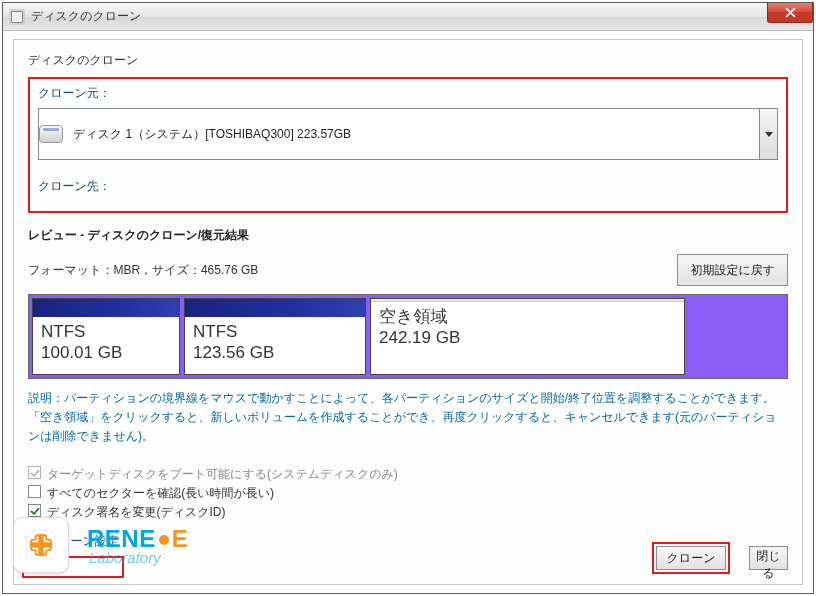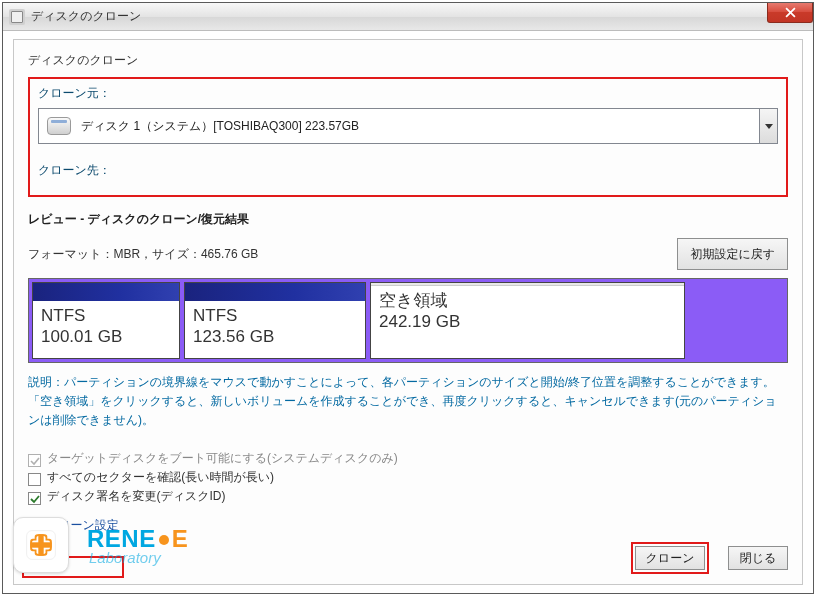--- a/index.html
+++ b/index.html
@@ -63,25 +63,25 @@
   .section-head { font-size:12px; color:#333; margin-bottom:8px; }
   .redbox {
     border: 2px solid #e11a1a;
     padding: 6px 8px 10px 8px;
     margin-bottom: 14px;
   }
   .label { font-size:12px; color:#0c4a6e; margin-bottom:6px; }
   .combo {
     border:1px solid #828790;
     background:#fff;
-    height:36px;
+    height:52px;
     display:flex;
     align-items:center;
     position:relative;
-    padding-left:8px;
+    padding-left:0;
     cursor:pointer;
   }
   .disk-icon {
     width:24px;height:18px;border-radius:4px;
     background:linear-gradient(to bottom,#fafafa,#d0d0d0);
     border:1px solid #9a9a9a;
     margin-right:10px;
     position:relative;flex-shrink:0;
   }
   .disk-icon::after{
@@ -125,21 +125,21 @@
   }
   .part-head {
     height:18px;
     background:linear-gradient(to right,#1a237e 0%,#2030a0 60%,#3040b0 100%);
   }
   .part.free .part-head { background:#e8e8e8; border-bottom:1px solid #ccc; height:3px;}
   .part-body { padding:4px 8px 10px 8px; font-size:17px; line-height:1.25; color:#333; font-family: "Meiryo","MS UI Gothic",sans-serif; }
   .part-name { font-size:17px; }
   .part-size { font-size:17px; }
   .desc { font-size:12px; color:#0369a1; line-height:1.6; margin:8px 0 20px 0;}
-  .chk-row { display:flex; align-items:flex-end; font-size:12px; color:#888; margin:2px 0; gap:6px;}
+  .chk-row { display:flex; align-items:flex-start; font-size:12px; color:#888; margin:2px 0; gap:6px;}
   .chk-row.enabled { color:#333; }
   .chk {
     width:13px;height:13px;border:1px solid #888;background:#fff;display:inline-flex;align-items:center;justify-content:center;flex-shrink:0;
   }
   .chk svg{width:10px;height:10px;}
   .chk.disabled{border-color:#b0b0b0;}
   .chk.disabled svg path{stroke:#b0b0b0;}
   .link-row { margin-top:12px; display:flex; align-items:center; gap:4px;}
   .link-icon { width:14px;height:14px;border:1px solid #2a5db0;background:#e6f0ff;display:inline-block;position:relative;}
   .link-icon::after{content:"";position:absolute;left:2px;top:5px;width:8px;height:2px;background:#2a5db0;}
@@ -148,21 +148,21 @@
   .footer-btns { position:absolute; right:14px; bottom:10px; display:flex; gap:19px; align-items:center;}
   .clone-btn-wrap { border:2px solid #e11a1a; padding:2px;}
   .clone-btn, .close-footer-btn {
     border:1px solid #8e8f8f;
     background:linear-gradient(to bottom,#f6f6f6,#e2e2e2);
     font-size:12px;
     height:24px; width:70px;
     cursor:pointer;
     color:#222;
   }
-  .close-footer-btn{width:60px;}
+  .close-footer-btn{width:39px;}
   
   .watermark {
     position:absolute;
     left:10px; bottom:20px;
     display:flex; align-items:center;
     pointer-events:none;
     z-index:5;
   }
   .wm-badge{
     width:56px;height:56px;border-radius:10px;background:#fff;border:1px solid #ddd;display:flex;align-items:center;justify-content:center;

